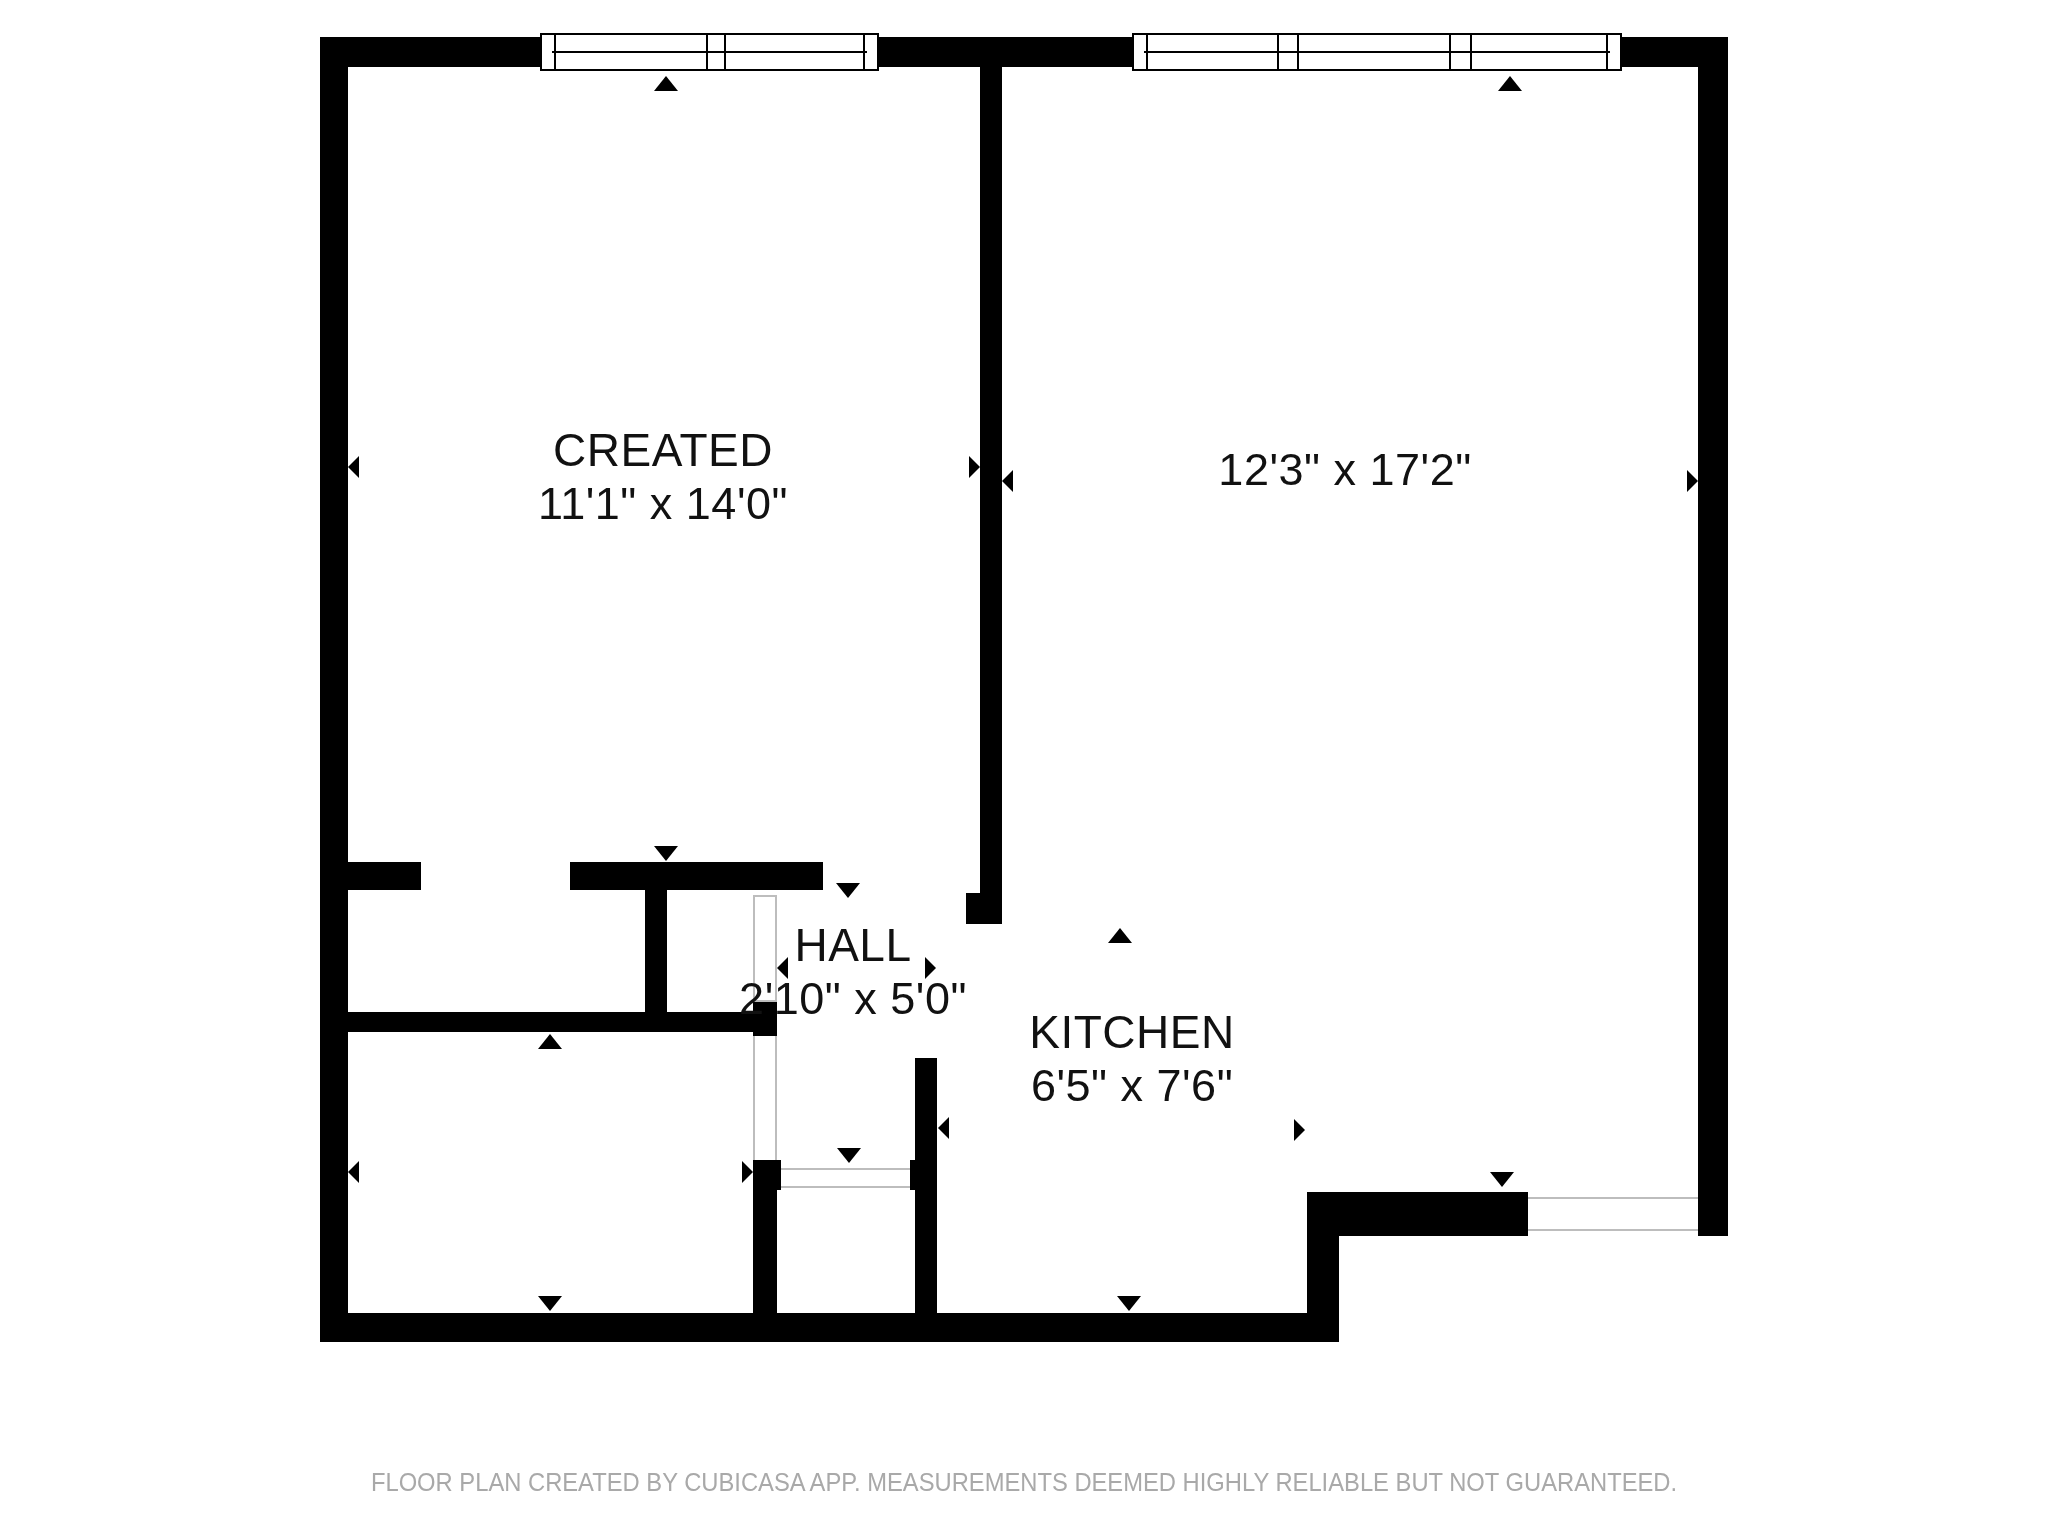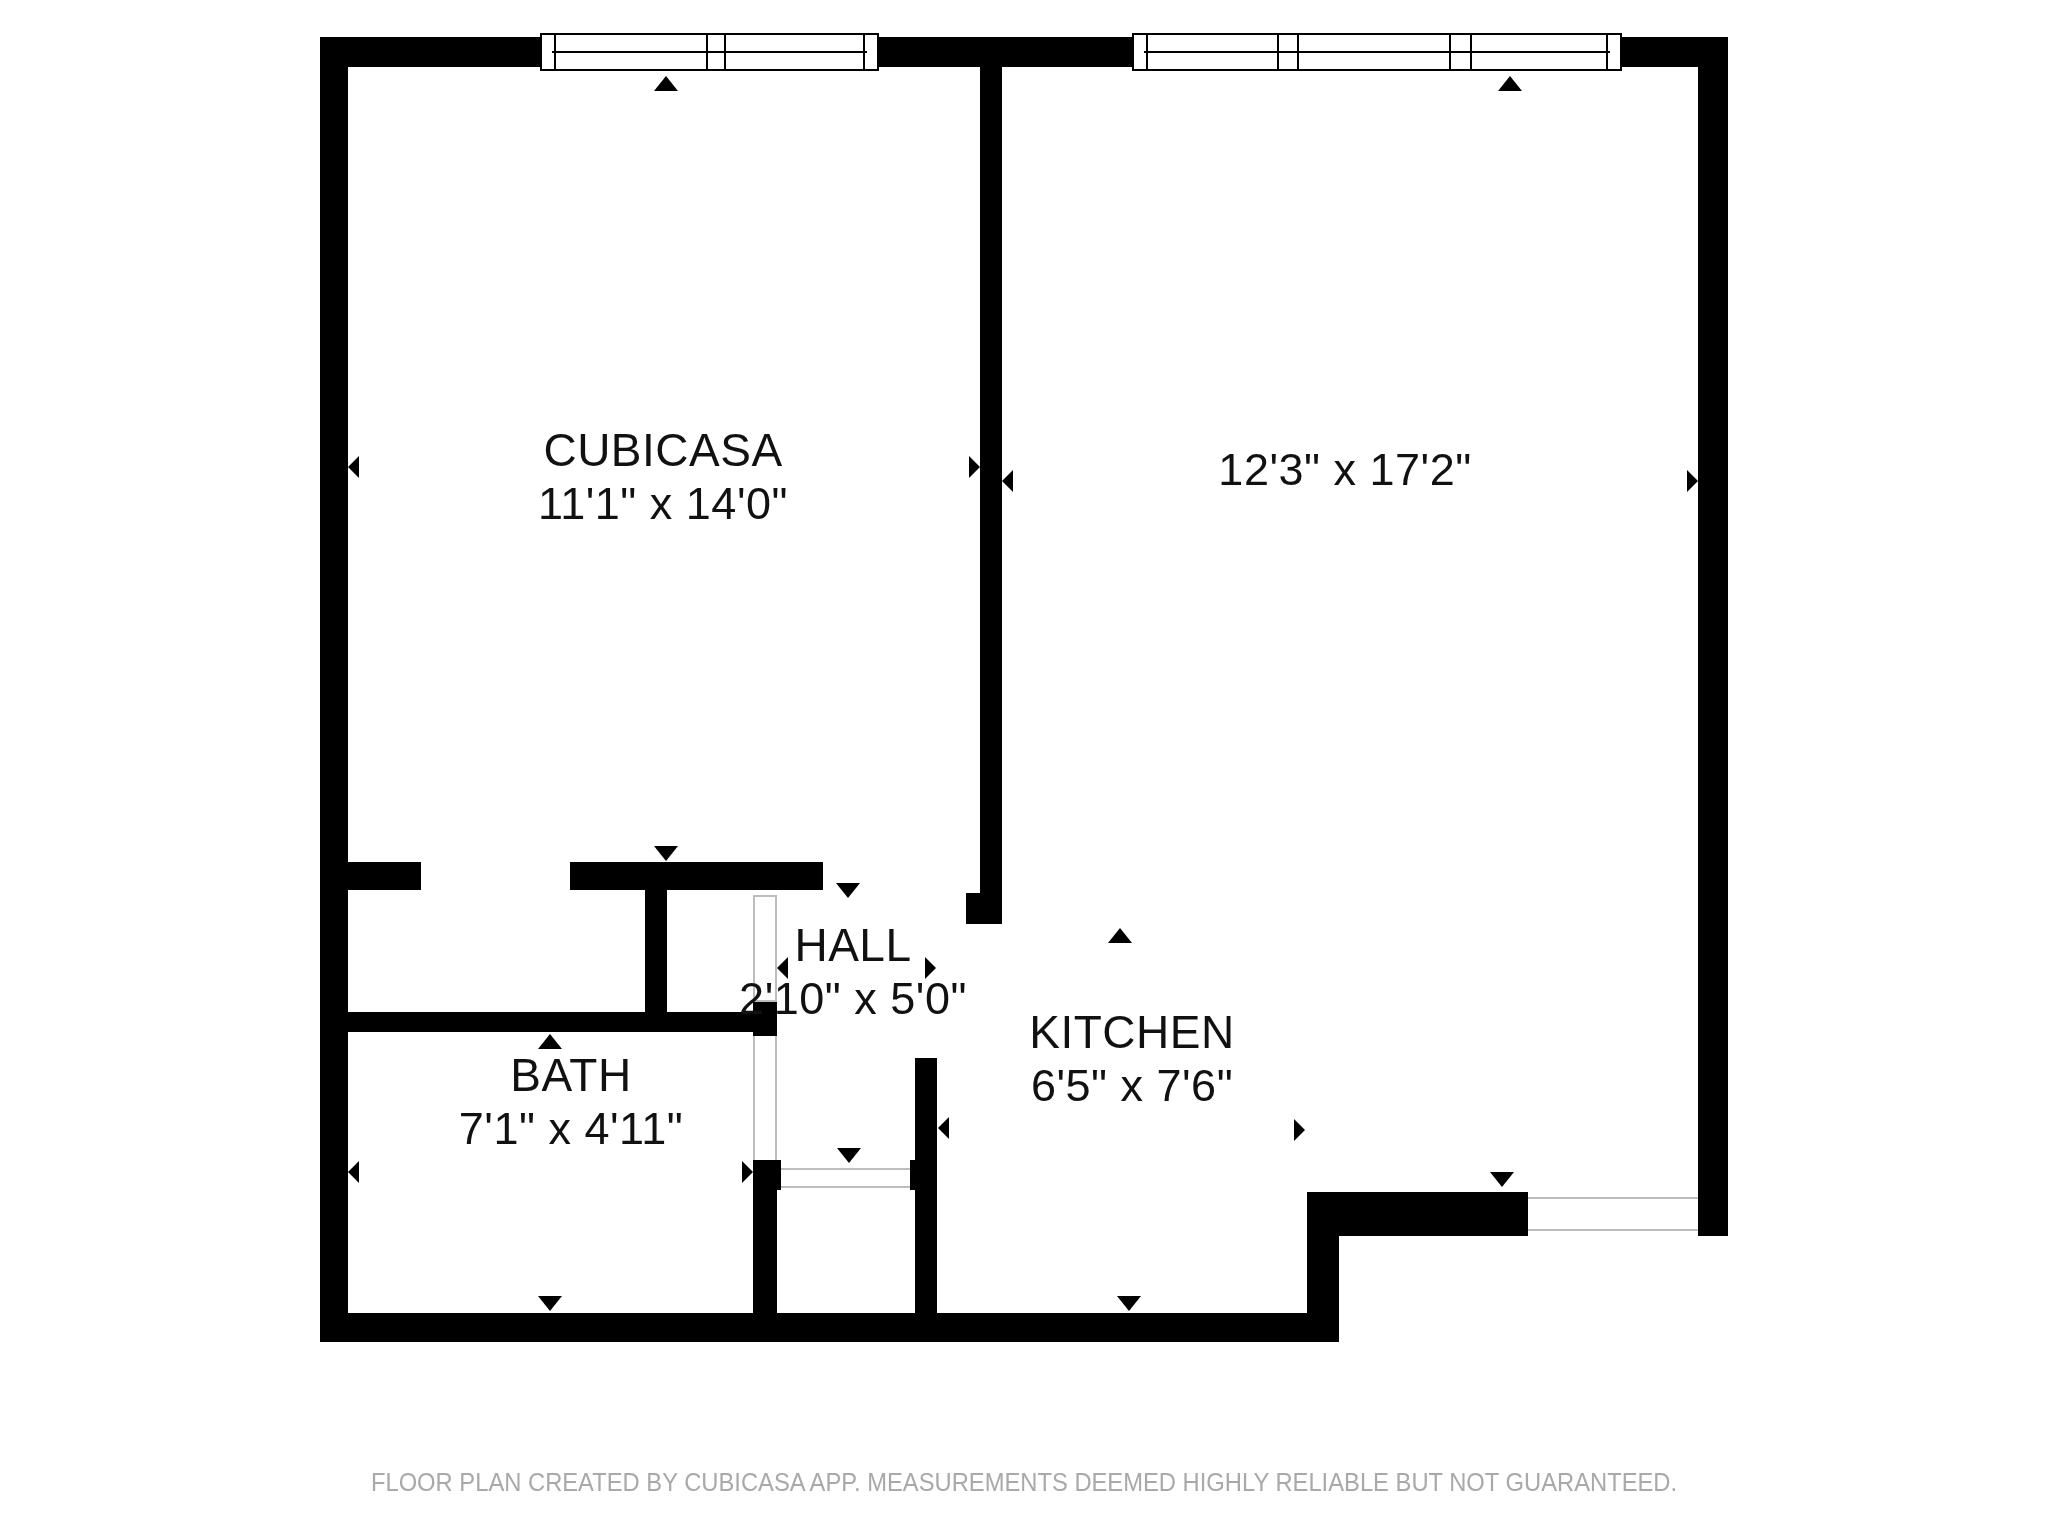--- a/index.html
+++ b/index.html
@@ -102,34 +102,30 @@
   <div class="tri tri-left" style="left:938px;top:1117px;"></div>
   <div class="tri tri-right" style="left:1294px;top:1119px;"></div>
   <div class="tri tri-down" style="left:837px;top:1148px;"></div>
   <div class="tri tri-left" style="left:348px;top:1161px;"></div>
   <div class="tri tri-right" style="left:742px;top:1161px;"></div>
   <div class="tri tri-down" style="left:1490px;top:1172px;"></div>
   <div class="tri tri-down" style="left:538px;top:1296px;"></div>
   <div class="tri tri-down" style="left:1117px;top:1296px;"></div>
 
   <div class="room-label" style="left:663px;top:477px;">
-    <div class="room-name">CUBICASA</div>
+    <div class="room-name">CREATED</div>
     <div class="room-dims">11'1" x 14'0"</div>
   </div>
   <div class="room-label" style="left:1345px;top:469px;">
     <div class="room-dims">12'3" x 17'2"</div>
   </div>
   <div class="room-label" style="left:853px;top:972px;">
     <div class="room-name">HALL</div>
     <div class="room-dims">2'10" x 5'0"</div>
   </div>
   <div class="room-label" style="left:1132px;top:1059px;">
     <div class="room-name">KITCHEN</div>
     <div class="room-dims">6'5" x 7'6"</div>
   </div>
-  <div class="room-label" style="left:571px;top:1102px;">
-    <div class="room-name">BATH</div>
-    <div class="room-dims">7'1" x 4'11"</div>
-  </div>
 
   <div class="footer">FLOOR PLAN CREATED BY CUBICASA APP. MEASUREMENTS DEEMED HIGHLY RELIABLE BUT NOT GUARANTEED.</div>
 
 </div>
 
 </body></html>

